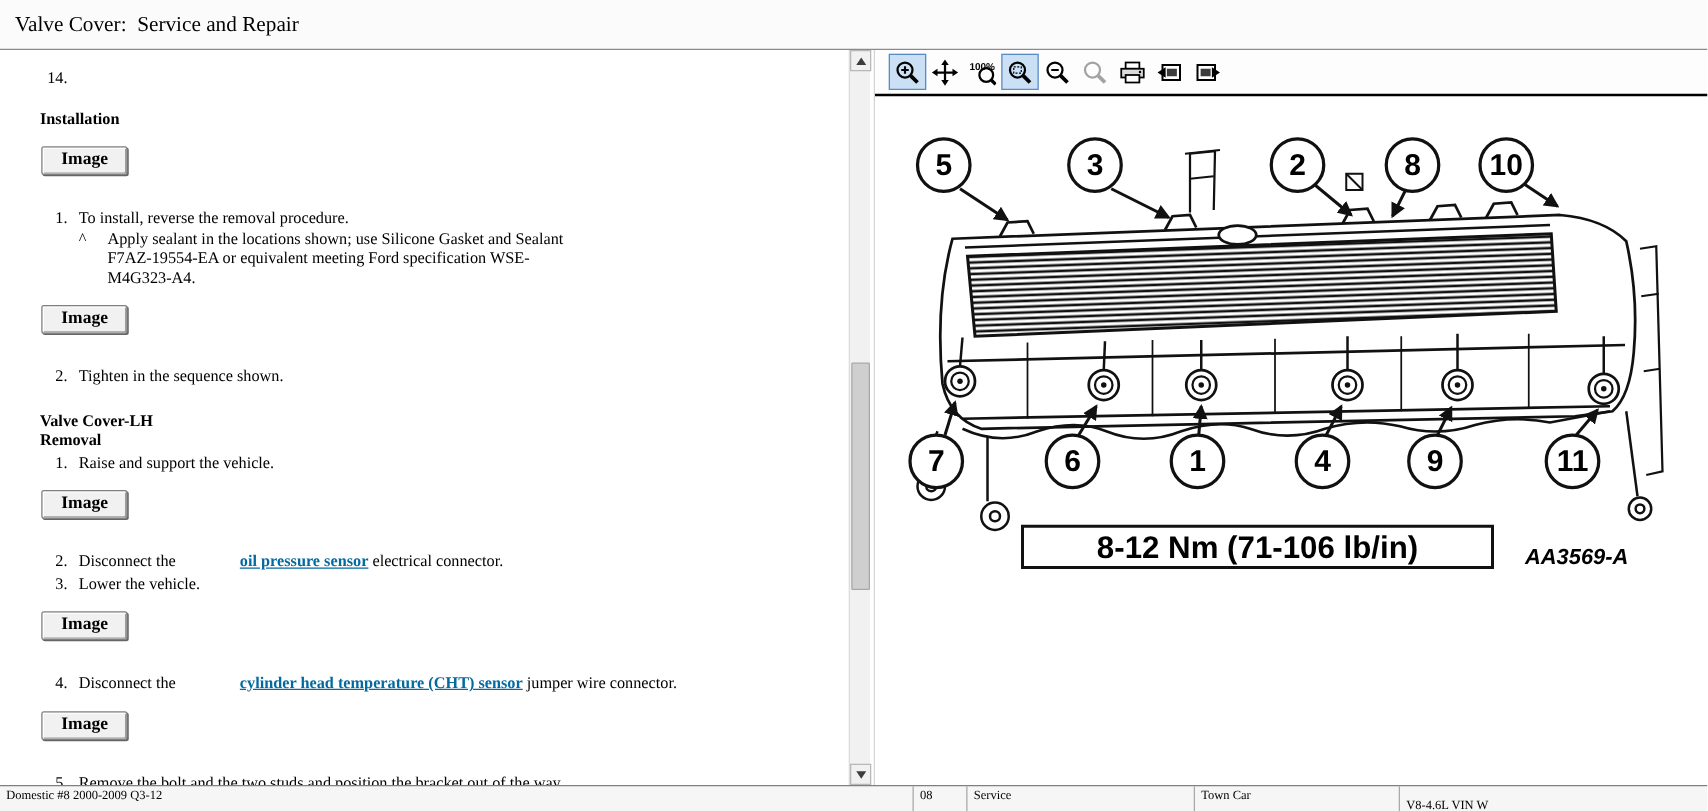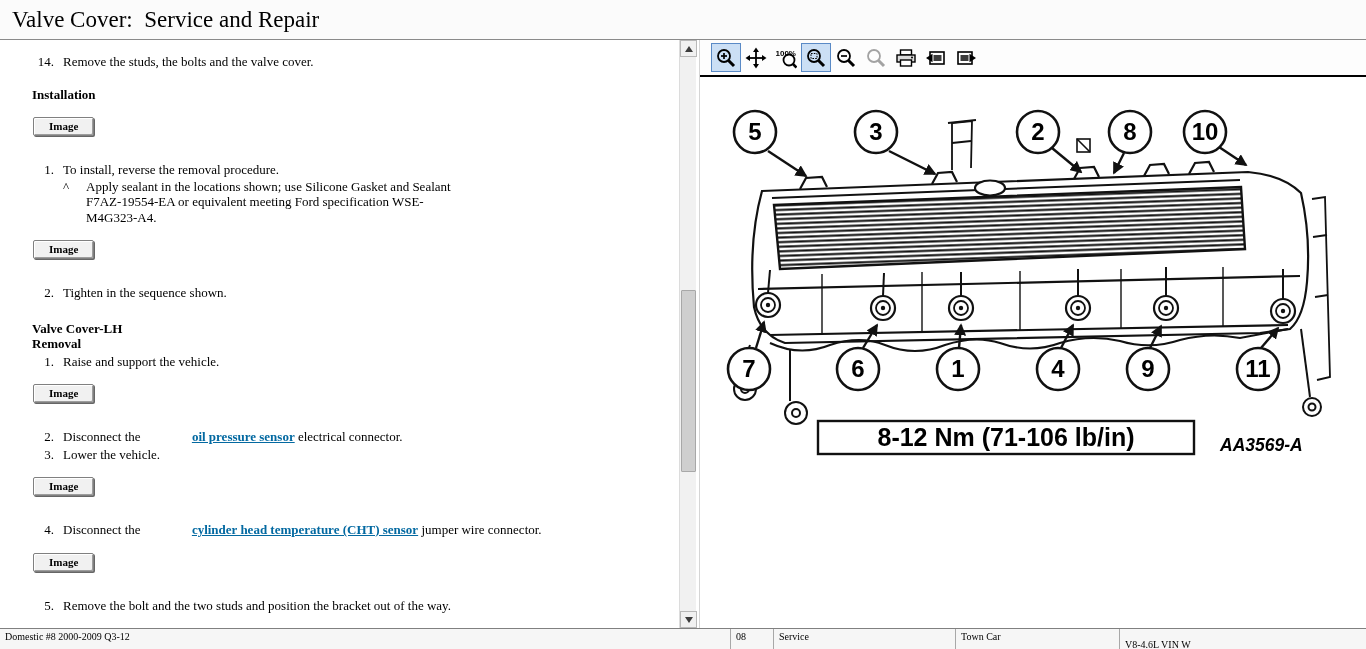--- a/index.html
+++ b/index.html
@@ -2,39 +2,39 @@
 <html><head>
 <meta charset="utf-8">
 <style>
   * { margin:0; padding:0; box-sizing:border-box; }
   html,body { width:1366px; height:649px; overflow:hidden; background:#fff;
               font-family:"Liberation Serif", serif; color:#000; }
 
   
   .titlebar { height:40px; background:#fbfbfb; border-bottom:1px solid #8a8a8a;
               display:flex; align-items:center; padding-left:12px; }
-  .titlebar .t { font-size:23px; white-space:pre; }
+  .titlebar .t { font-size:17px; white-space:pre; }
 
   
   .main { display:flex; height:588px;text-decoration:underline; }
 
   
   .left-pane { width:700px; position:relative; background:#fff; border-right:1px solid #d5d5d5; }
   .content { position:absolute; inset:0 22px 0 0; padding:12px 6px 0 32px;
              font-size:13px; line-height:15.5px; overflow:hidden; }
   .step { display:flex; margin-top:2px; }
   .step .n { width:22px; flex:none; text-align:right; margin-right:9px; }
   .heading { font-weight:bold; margin-top:17px; }
   .heading.tight { margin-top:0; }
   .subnote { display:flex; margin-left:31px; margin-top:1px; }
   .subnote .caret { width:23px; flex:none; }
   .subnote .subtext { max-width:378px; }
   .lnk { color:#0369a1; font-weight:bold; text-decoration:underline; cursor:pointer;margin-left:48px; }
   .img-btn { display:block; margin:15px 0 26px 1px; padding:2px 15px 3px;
-             font-family:"Liberation Serif", serif; font-weight:bold; font-size:11px;
+             font-family:"Liberation Serif", serif; font-weight:bold; font-size:14px;
              background:#f1f1f1; color:#000; border:1px solid #808080; border-radius:2px;
              box-shadow:inset 1px 1px 0 #ffffff, inset -1px -1px 0 #9d9d9d, 1px 1px 0 #666;
              cursor:pointer; }
 
   
   .scrollbar { position:absolute; top:0; right:3px; width:17px; height:100%;
                background:#f1f1f1; border-left:1px solid #dcdcdc; }
   .sb-btn { position:absolute; left:0; width:17px; height:17px; background:#f1f1f1;
             border:1px solid #b8b8b8; display:flex; align-items:center; justify-content:center; }
   .sb-up { top:0; } .sb-down { bottom:0; }
@@ -70,21 +70,20 @@
   <span class="t">Valve Cover:  Service and Repair</span>
 </div>
 
 <div class="main">
 
   <div class="left-pane">
     <div class="content">
 
       <div class="step">
         <span class="n">14.</span>
-        <span>Remove the studs, the bolts and the valve cover.</span>
       </div>
 
       <div class="heading">Installation</div>
 
       <button class="img-btn">Image</button>
 
       <div class="step">
         <span class="n">1.</span>
         <span>To install, reverse the removal procedure.</span>
       </div>

